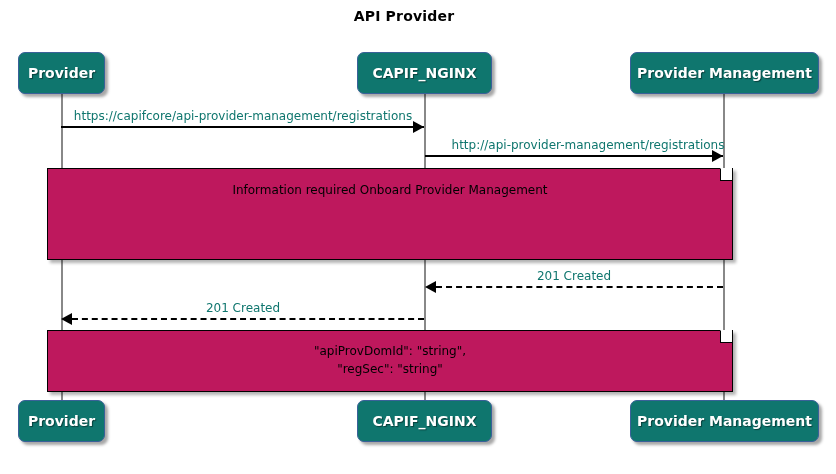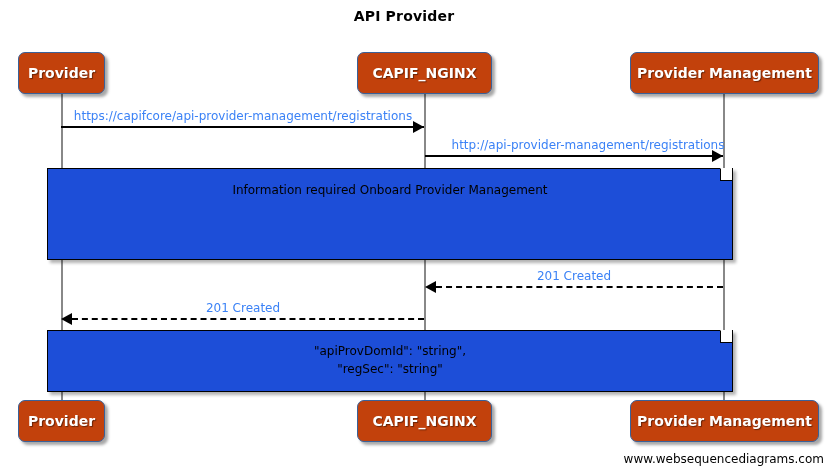--- a/index.html
+++ b/index.html
@@ -31,21 +31,21 @@
     letter-spacing: 0.2px;
   }
 
   
   .participant {
     position: absolute;
     box-sizing: border-box;
     height: 42px;
     border: 1px solid #3a6199;
     border-radius: 7px;
-    background: #c2410c;
+    background: #0f766e;
     color: #ffffff;
     font-size: 14px;
     font-weight: bold;
     display: flex;
     align-items: center;
     justify-content: center;
     box-shadow: 3px 3px 3px rgba(0,0,0,0.35);
     white-space: nowrap;
     text-shadow: 1px 1px 1px rgba(0,0,0,0.45);
   }
@@ -82,32 +82,32 @@
   }
   .arrow-head.right {
     border-left: 11px solid #000000;
   }
   .arrow-head.left {
     border-right: 11px solid #000000;
   }
   .msg-label {
     position: absolute;
     font-size: 12px;
-    color: #3b82f6;
+    color: #0f766e;
     white-space: nowrap;
     text-align: center;
     transform: translateX(-50%);
     background: transparent;
   }
 
   
   .note {
     position: absolute;
     box-sizing: border-box;
-    background: #1d4ed8;
+    background: #be185d;
     border: 1px solid #000000;
     box-shadow: 3px 3px 3px rgba(0,0,0,0.30);
   }
   .note-fold {
     position: absolute;
     top: 0;
     right: 0;
     width: 11px;
     height: 11px;
     background: #ffffff;
@@ -207,15 +207,14 @@
   </div>
 
   <div class="participant" style="left:357px; top:400px; width:135px;">
     <span>CAPIF_NGINX</span>
   </div>
 
   <div class="participant" style="left:630px; top:400px; width:189px;">
     <span>Provider Management</span>
   </div>
 
-  <div class="footer">www.websequencediagrams.com</div>
 
 </div>
 
 </body></html>

